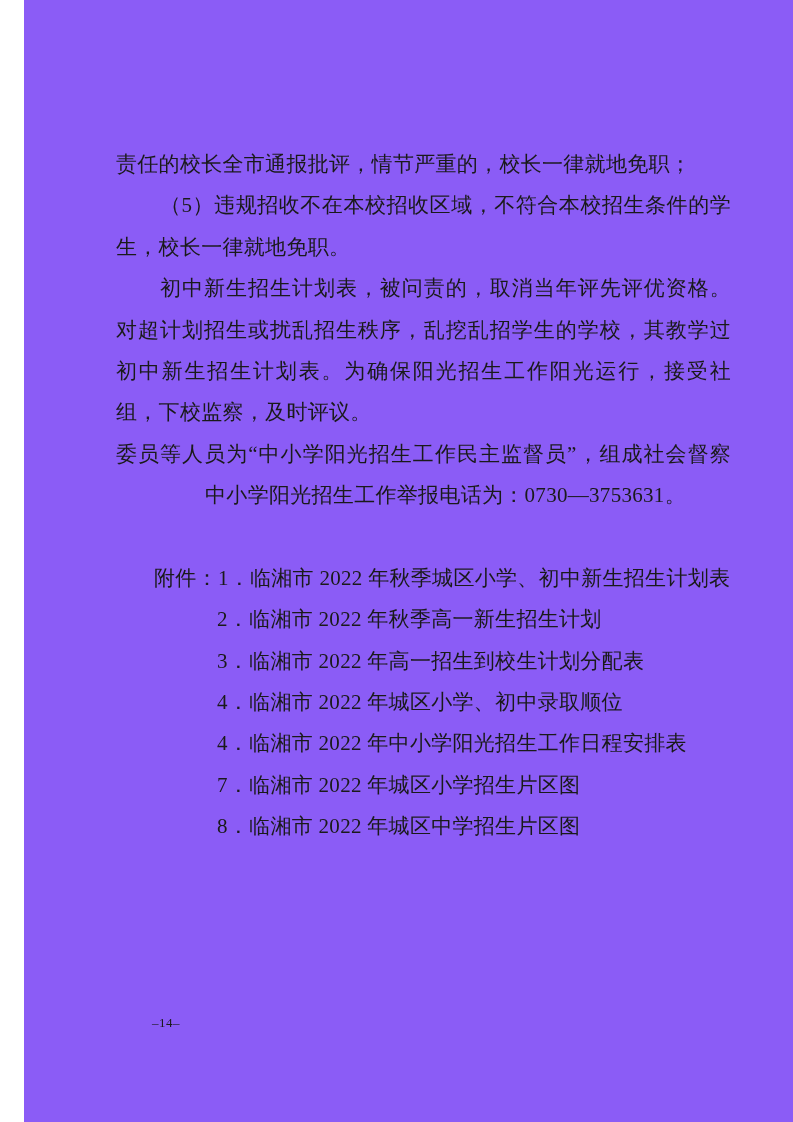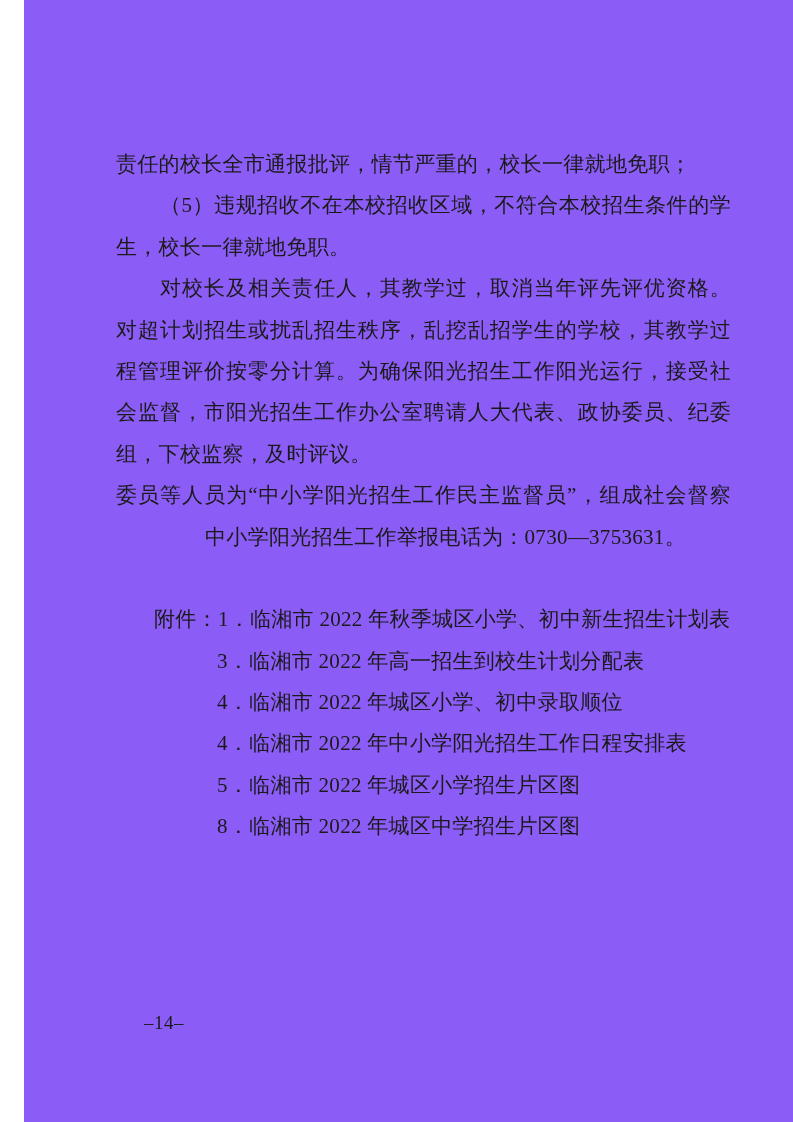--- a/index.html
+++ b/index.html
@@ -45,52 +45,52 @@
     
   }
   .ln.att-first {
     text-indent: 38px;
   }
   .ln.att {
     text-indent: 101px;
   }
   .page-number {
     position: absolute;
-    left: 120px;
+    left: 128px;
     top: 1002px;
     height: 41px;
     line-height: 41px;
-    font-size: 19px;
+    font-size: 13px;
     letter-spacing: 0.5px;
   }
 </style>
 </head>
 <body>
 
 <div class="page">
 
   <div class="text-block">
 
     <p class="ln">责任的校长全市通报批评，情节严重的，校长一律就地免职；</p>
     <p class="ln ind j">（5）违规招收不在本校招收区域，不符合本校招生条件的学</p>
     <p class="ln">生，校长一律就地免职。</p>
-    <p class="ln ind j">对校长及相关责任人，其教学过，取消当年评先评优资格。</p>
+    <p class="ln ind j">初中新生招生计划表，被问责的，取消当年评先评优资格。</p>
     <p class="ln j">对超计划招生或扰乱招生秩序，乱挖乱招学生的学校，其教学过</p>
-    <p class="ln j">程管理评价按零分计算。为确保阳光招生工作阳光运行，接受社</p>
-    <p class="ln j">会监督，市阳光招生工作办公室聘请人大代表、政协委员、纪委</p>
+    <p class="ln j">初中新生招生计划表。为确保阳光招生工作阳光运行，接受社</p>
     <p class="ln">组，下校监察，及时评议。</p>
     <p class="ln j">委员等人员为“中小学阳光招生工作民主监督员”，组成社会督察</p>
     <p class="ln ind">中小学阳光招生工作举报电话为：0730—3753631。</p>
 
     <p class="ln blank"></p>
 
     <p class="ln att-first"><span>附件：</span><span>1．临湘市 2022 年秋季城区小学、初中新生招生计划表</span></p>
+    <p class="ln att">2．临湘市 2022 年秋季高一新生招生计划</p>
     <p class="ln att">3．临湘市 2022 年高一招生到校生计划分配表</p>
     <p class="ln att">4．临湘市 2022 年城区小学、初中录取顺位</p>
     <p class="ln att">4．临湘市 2022 年中小学阳光招生工作日程安排表</p>
-    <p class="ln att">5．临湘市 2022 年城区小学招生片区图</p>
+    <p class="ln att">7．临湘市 2022 年城区小学招生片区图</p>
     <p class="ln att">8．临湘市 2022 年城区中学招生片区图</p>
 
   </div>
 
   <div class="page-number">–14–</div>
 
 </div>
 
 </body></html>

